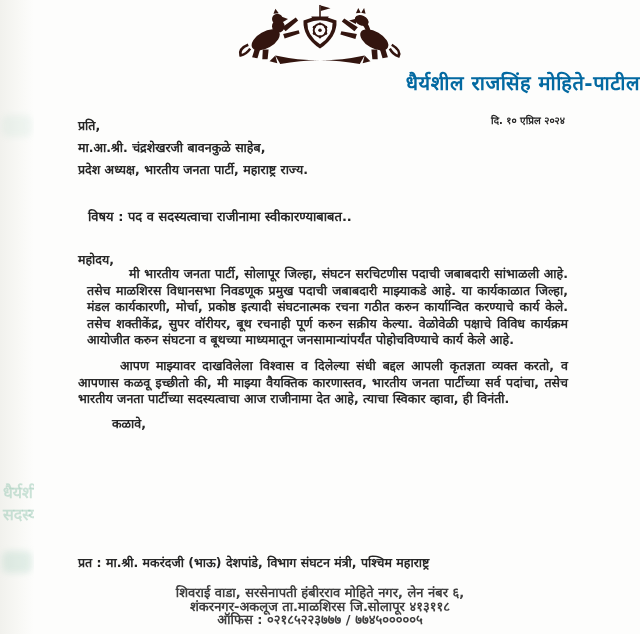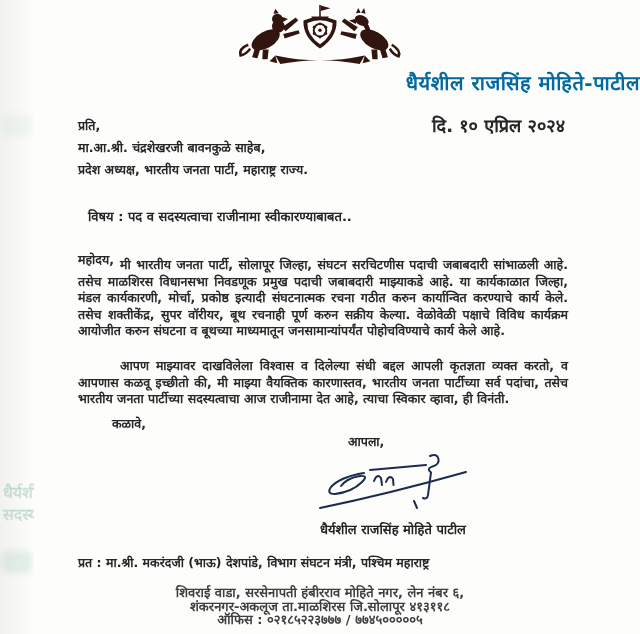--- a/index.html
+++ b/index.html
@@ -27,31 +27,31 @@
     position:absolute; left:2px; width:30px; height:22px; border-radius:6px;
     background:rgba(150,200,180,0.25); filter:blur(3px);
   }
   
   .crest-wrap { position:absolute; top:4px; left:0; width:100%; text-align:center; }
   .letterhead-name {
     position:absolute; top:69px; left:0; width:100%; text-align:right;
     font-size:20px; font-weight:bold; color:#0369a1; letter-spacing:0.5px;
   }
   
-  .date-line { position:absolute; top:113px; right:75px; font-size:18px; font-weight:bold; }
+  .date-line { position:absolute; top:113px; right:75px; font-size:10px; font-weight:bold; }
   .recipient { position:absolute; top:115px; left:78px; font-size:12.5px; font-weight:bold; line-height:22px; }
   .subject  { position:absolute; top:207px; left:88px; font-size:13px; font-weight:bold; }
   .salutation { position:absolute; top:251px; left:78px; font-size:12.5px; font-weight:bold; }
   
   .para {
     position:absolute; left:78px; right:72px;
     font-size:12.5px; font-weight:bold; line-height:16.5px;
     text-align:justify; text-indent:42px; color:#2a2a2a;
   }
-  .para1 { top:257px; }
+  .para1 { top:266px;margin-left:9px; }
   .para2 { top:358px; }
   .closing { position:absolute; top:415px; left:112px; font-size:12.5px; font-weight:bold; }
   
   .sig-block { position:absolute; top:433px; left:288px; width:210px; text-align:center; }
   .sig-label { font-size:12.5px; font-weight:bold; margin-left:60px; text-align:left; }
   .sig-svg { display:block; margin:2px auto 0 auto; }
   .sig-name { font-size:13px; font-weight:bold; margin-top:6px; color:#222; }
   
   .cc-line { position:absolute; top:554px; left:78px; font-size:12.5px; font-weight:bold; }
   .footer {
@@ -138,35 +138,20 @@
   </div>
 
   <div class="subject">विषय :  पद व सदस्यत्वाचा राजीनामा स्वीकारण्याबाबत..</div>
 
   <div class="salutation">महोदय,</div>
 
   <div class="para para1">मी भारतीय जनता पार्टी, सोलापूर जिल्हा, संघटन सरचिटणीस पदाची जबाबदारी सांभाळली आहे. तसेच माळशिरस विधानसभा निवडणूक प्रमुख पदाची जबाबदारी माझ्याकडे आहे. या कार्यकाळात जिल्हा, मंडल कार्यकारणी, मोर्चा, प्रकोष्ठ इत्यादी संघटनात्मक रचना गठीत करुन कार्यान्वित करण्याचे कार्य केले. तसेच शक्तीकेंद्र, सुपर वॉरीयर, बूथ रचनाही पूर्ण करुन सक्रीय केल्या. वेळोवेळी पक्षाचे विविध कार्यक्रम आयोजीत करुन संघटना व बूथच्या माध्यमातून जनसामान्यांपर्यंत पोहोचविण्याचे कार्य केले आहे.</div>
   <div class="para para2">आपण माझ्यावर दाखविलेला विश्वास व दिलेल्या संधी बद्दल आपली कृतज्ञता व्यक्त करतो, व आपणास कळवू इच्छीतो की, मी माझ्या वैयक्तिक कारणास्तव, भारतीय जनता पार्टीच्या सर्व पदांचा, तसेच भारतीय जनता पार्टीच्या सदस्यत्वाचा आज राजीनामा देत आहे, त्याचा स्विकार व्हावा, ही विनंती.</div>
   <div class="closing">कळावे,</div>
 
-  <div class="sig-block">
-    <div class="sig-label">आपला,</div>
-    <svg class="sig-svg" width="160" height="62" viewBox="0 0 150 62">
-      <g fill="none" stroke="#1d2c4e" stroke-width="2" stroke-linecap="round">
-        <path d="M2 56 Q 70 42 148 20"></path>
-        <path d="M46 21 Q22 25 13 35 Q8 42 17 42 Q34 40 44 30 Q51 23 42 24 Q29 26 23 34"></path>
-        <path d="M56 29 q3 -8 7 -3 l1 7"></path>
-        <path d="M68 30 q3 -8 7 -3 l0.5 6"></path>
-        <path d="M52 18 L108 13"></path>
-        <path d="M112 4 q7 -3 8.5 3 q1 5.5 -6 7.5 q-6.5 2 -1.5 6 L110 43 q-1 5 -5 3"></path>
-        <path d="M96 49 l3 7"></path>
-      </g>
-    </svg>
-    <div class="sig-name">धैर्यशील राजसिंह मोहिते पाटील</div>
-  </div>
 
   <div class="cc-line">प्रत : मा.श्री. मकरंदजी (भाऊ) देशपांडे, विभाग संघटन मंत्री, पश्चिम महाराष्ट्र</div>
 
   <div class="footer">
     <div>शिवराई वाडा, सरसेनापती हंबीरराव मोहिते नगर, लेन नंबर ६,</div>
     <div>शंकरनगर-अकलूज ता.माळशिरस जि.सोलापूर ४१३११८</div>
     <div>ऑफिस : ०२१८५२२३७७७ / ७७४५०००००५</div>
   </div>
 
 </div>

